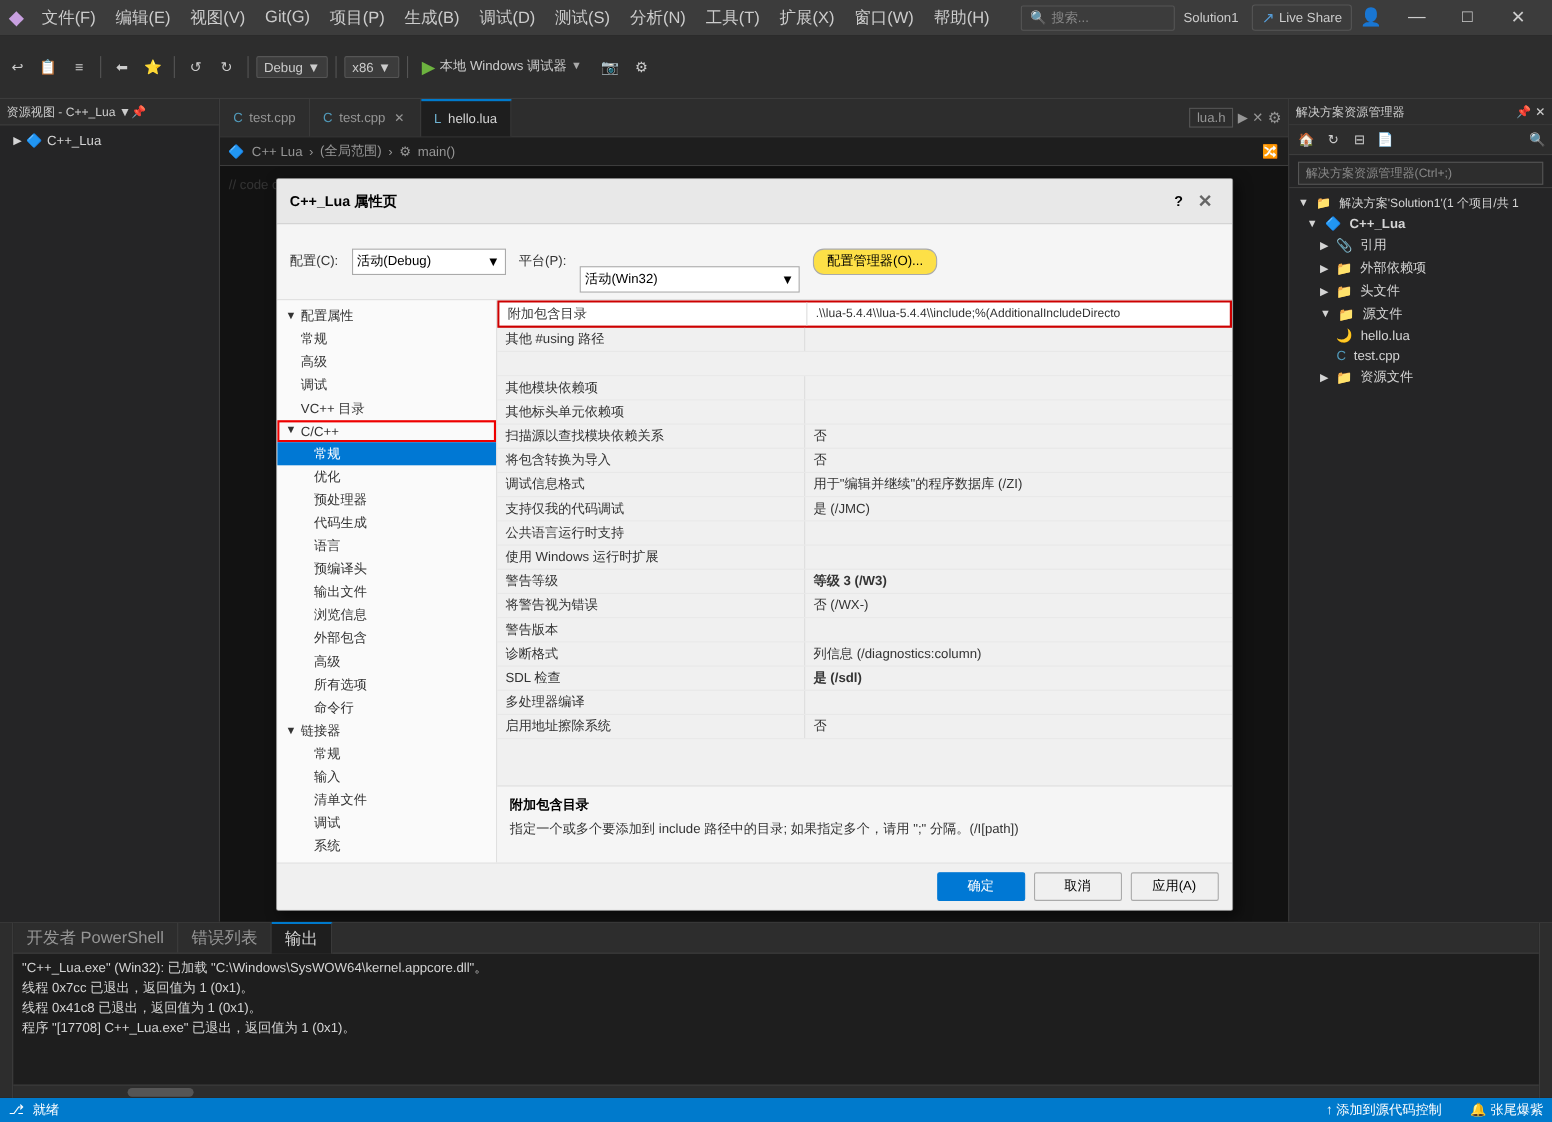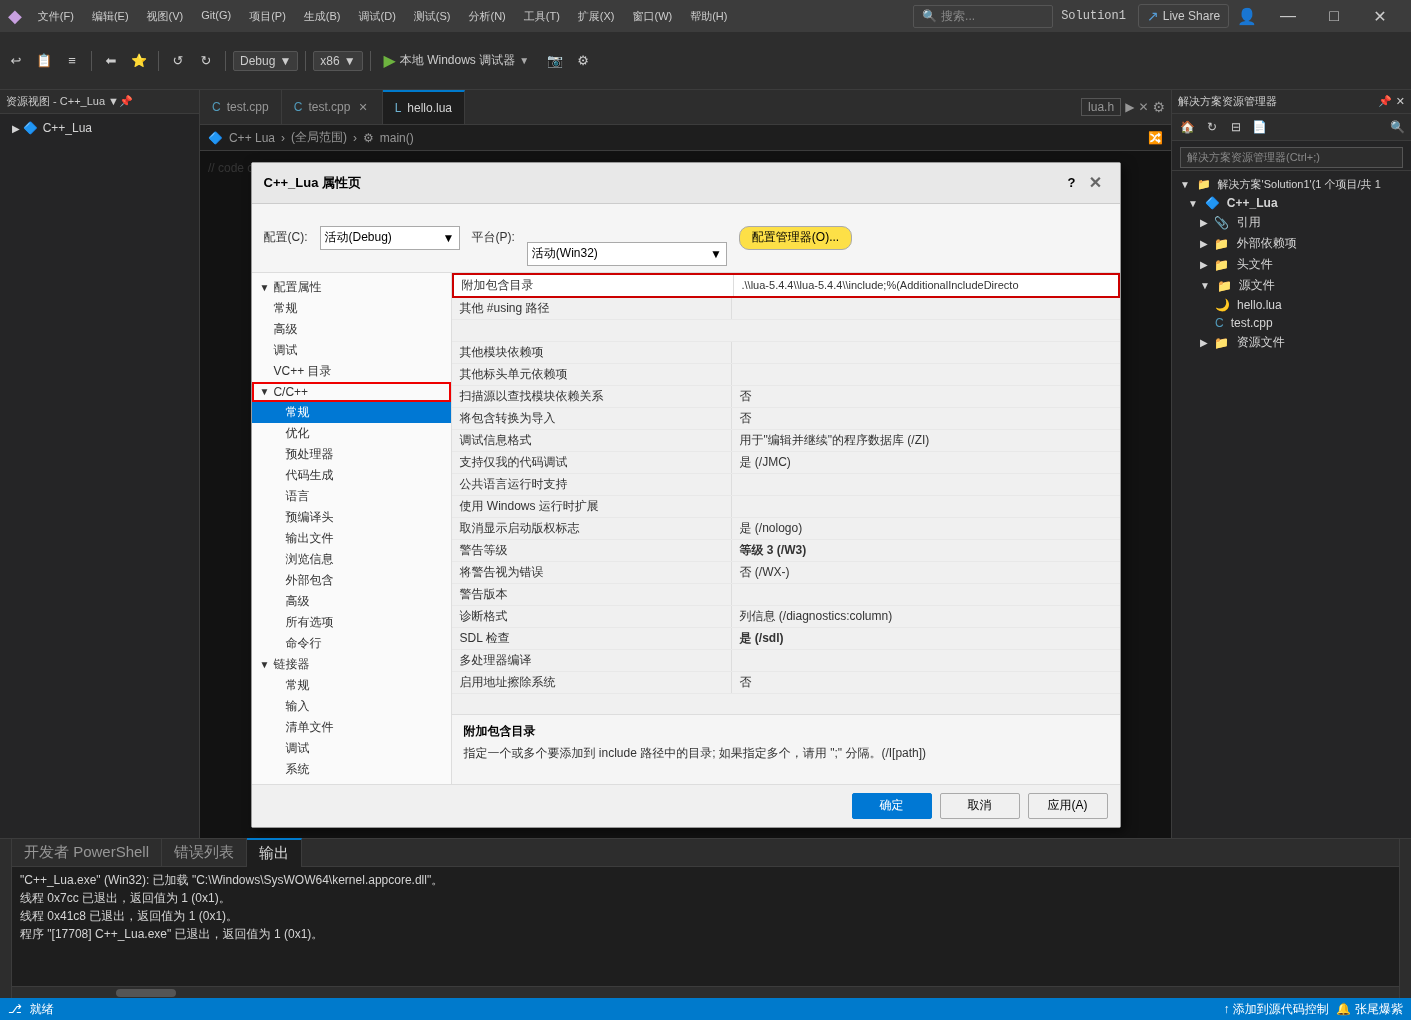--- a/index.html
+++ b/index.html
@@ -10,34 +10,34 @@
       height: 32px;
       background: #3c3c3c;
       display: flex;
       align-items: center;
       padding: 0 8px;
       color: #cccccc;
       font-size: 12px;
     }
     .title-bar-logo { color: #c8a0e0; font-size: 18px; margin-right: 8px; }
     .title-bar-menus { display: flex; gap: 2px; flex: 1; }
-    .title-bar-menu { padding: 2px 8px; cursor: pointer; border-radius: 3px; font-size: 11px; text-align: right; }
+    .title-bar-menu { padding: 2px 8px; cursor: pointer; border-radius: 3px; font-size: 15px; text-align: right; }
     .title-bar-right { display: flex; align-items: center; gap: 8px; margin-left: auto; }
     .search-box {
       background: #3c3c3c;
       border: 1px solid #555;
       color: #ccc;
       padding: 2px 8px;
       width: 140px;
       border-radius: 2px;
       display: flex;
       align-items: center;
       gap: 4px;
     }
-    .title-bar-solution { color: #ccc; font-family: Liberation Mono, monospace; }
+    .title-bar-solution { color: #ccc; }
     .win-controls { display: flex; gap: 0; }
     .win-control { width: 46px; height: 32px; display: flex; align-items: center; justify-content: center; cursor: pointer; font-size: 16px; }
 
     
     .toolbar-area {
       height: 58px;
       background: #2d2d2d;
       border-bottom: 1px solid #3c3c3c;
       display: flex;
       flex-direction: column;
@@ -323,21 +323,21 @@
 
     
     .status-bar {
       height: 22px;
       background: #007acc;
       display: flex; align-items: center;
       padding: 0 8px;
       font-size: 12px; color: #fff;
     }
     .status-left { display: flex; align-items: center; gap: 8px; }
-    .status-right { margin-left: auto; display: flex; align-items: center; gap: 8px; }
+    .status-right { margin-left: auto; display: flex; align-items: center; gap: 26px; }
   </style>
 </head>
 <body>
 
 <div class="title-bar">
   <span class="title-bar-logo">◆</span>
   <div class="title-bar-menus">
     <span class="title-bar-menu">文件(F)</span>
     <span class="title-bar-menu">编辑(E)</span>
     <span class="title-bar-menu">视图(V)</span>
@@ -567,24 +567,20 @@
                   </div>
                   <div class="prop-row">
                     <div class="prop-name">公共语言运行时支持</div>
                     <div class="prop-value"></div>
                   </div>
                   <div class="prop-row">
                     <div class="prop-name">使用 Windows 运行时扩展</div>
                     <div class="prop-value"></div>
                   </div>
                   <div class="prop-row">
-                    <div class="prop-name">取消显示启动版权标志</div>
-                    <div class="prop-value">是 (/nologo)</div>
-                  </div>
-                  <div class="prop-row">
                     <div class="prop-name">警告等级</div>
                     <div class="prop-value bold">等级 3 (/W3)</div>
                   </div>
                   <div class="prop-row">
                     <div class="prop-name">将警告视为错误</div>
                     <div class="prop-value">否 (/WX-)</div>
                   </div>
                   <div class="prop-row">
                     <div class="prop-name">警告版本</div>
                     <div class="prop-value"></div>

